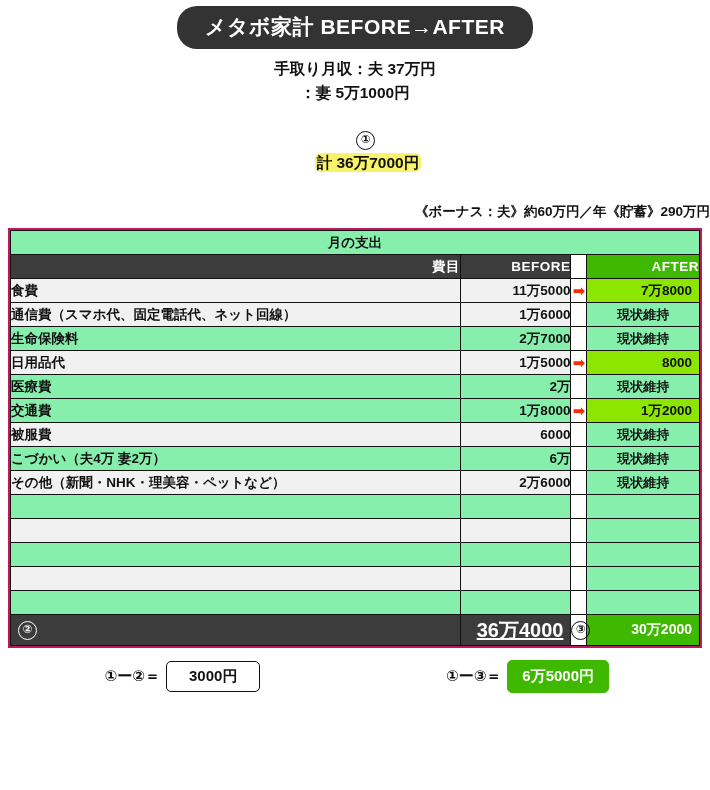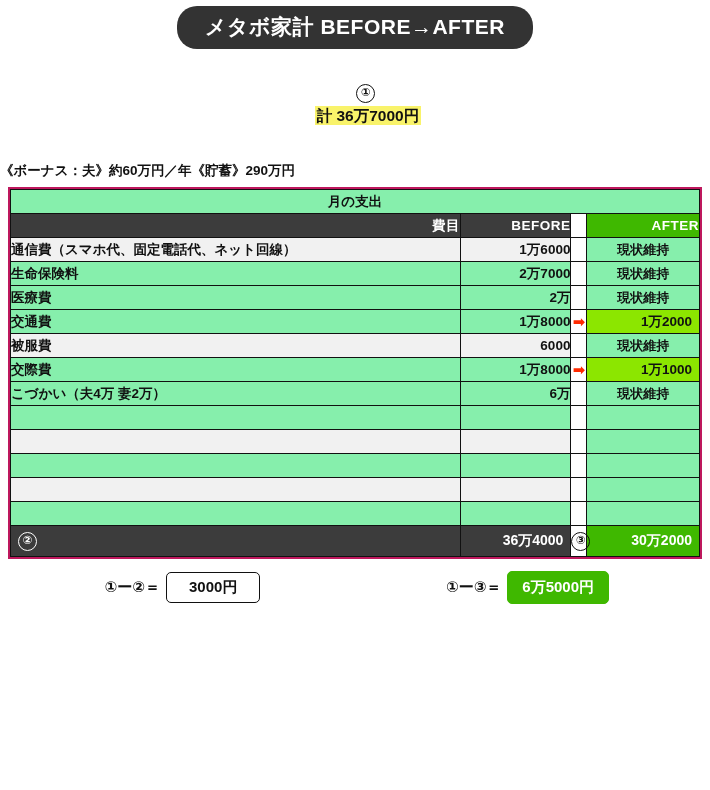--- a/index.html
+++ b/index.html
@@ -49,38 +49,39 @@
     display: block;
     white-space: pre;
   }
   .income .line.row-total {
     position: relative;
     display: inline-block;
   }
   .highlight-yellow {
     background: #f9f36a;
     padding: 1px 2px;
+    border-radius: 6px;
   }
   .circ {
     display: inline-block;
     width: 17px;
     height: 17px;
     line-height: 15px;
     border: 1.6px solid #111;
     border-radius: 50%;
     font-size: 11.5px;
     text-align: center;
     font-weight: bold;
     vertical-align: middle;
     margin-right: 4px;
     background: transparent;
   }
   .bonus {
-    margin-top: 11px;
-    text-align: left;
+    margin-top: 5px;
+    text-align: right;
     font-size: 13.5px;
     font-weight: bold;
   }
 
   
   .table-area {
     position: relative;
     margin: 7px 8px 0 8px;
     border: 2px solid #be185d;
     background: #86efac;
@@ -168,21 +169,22 @@
     font-size: 15px;
     border-color: #111;
   }
   tr.total-row td.item {
     text-align: left;
     padding-left: 7px;
   }
   tr.total-row td.before {
     text-align: right;
     padding-right: 7px;
-    font-size: 14px;
+    font-size: 20px;
+    text-decoration: underline;
   }
   tr.total-row td.gap-c {
     background: #ffffff;
     color: #111;
     text-align: center;
   }
   tr.total-row td.after {
     background: #3fb800;
     color: #ffffff;
     text-align: right;
@@ -249,20 +251,22 @@
 </head>
 <body>
 
 <div class="page">
 
   <div class="title-wrap">
     <div class="title-banner">メタボ家計 BEFORE→AFTER</div>
   </div>
 
   <div class="income">
+    <span class="line">手取り月収：夫 37万円</span>
+    <span class="line">：妻 5万1000円</span>
     <span class="line row-total">
       <span class="circ">①</span>
       <span class="highlight-yellow">計 36万7000円</span>
     </span>
   </div>
   <div class="bonus">《ボーナス：夫》約60万円／年《貯蓄》290万円</div>
 
   <div class="table-area">
     <table class="budget">
       <colgroup>
@@ -275,30 +279,46 @@
         <tr class="cap-row">
           <td colspan="4">月の支出</td>
         </tr>
         <tr class="head-row">
           <th>費目</th>
           <th>BEFORE</th>
           <th class="gap-h"></th>
           <th class="after-h">AFTER</th>
         </tr>
           <tr class="alt">
+            <td class="item">食費</td>
+            <td class="before">11万5000</td>
+            <td class="gap-c">
+              <div class="arrow">➡</div>
+            </td>
+            <td class="after green">7万8000</td>
+          </tr>
+          <tr class="alt">
             <td class="item">通信費（スマホ代、固定電話代、ネット回線）</td>
             <td class="before">1万6000</td>
             <td class="gap-c"></td>
             <td class="after maintain">現状維持</td>
           </tr>
           <tr>
             <td class="item">生命保険料</td>
             <td class="before">2万7000</td>
             <td class="gap-c"></td>
             <td class="after maintain">現状維持</td>
+          </tr>
+          <tr class="alt">
+            <td class="item">日用品代</td>
+            <td class="before">1万5000</td>
+            <td class="gap-c">
+              <div class="arrow">➡</div>
+            </td>
+            <td class="after green">8000</td>
           </tr>
           <tr>
             <td class="item">医療費</td>
             <td class="before">2万</td>
             <td class="gap-c"></td>
             <td class="after maintain">現状維持</td>
           </tr>
           <tr>
             <td class="item">交通費</td>
             <td class="before">1万8000</td>
@@ -307,30 +327,28 @@
             </td>
             <td class="after green">1万2000</td>
           </tr>
           <tr class="alt">
             <td class="item">被服費</td>
             <td class="before">6000</td>
             <td class="gap-c"></td>
             <td class="after maintain">現状維持</td>
           </tr>
           <tr>
-            <td class="item">交際費</td>
-            <td class="before">1万8000</td>
-            <td class="gap-c">
-              <div class="arrow">➡</div>
-            </td>
-            <td class="after green">1万1000</td>
-          </tr>
-          <tr>
             <td class="item">こづかい（夫4万 妻2万）</td>
             <td class="before">6万</td>
+            <td class="gap-c"></td>
+            <td class="after maintain">現状維持</td>
+          </tr>
+          <tr class="alt">
+            <td class="item">その他（新聞・NHK・理美容・ペットなど）</td>
+            <td class="before">2万6000</td>
             <td class="gap-c"></td>
             <td class="after maintain">現状維持</td>
           </tr>
           <tr>
             <td class="item"></td>
             <td class="before"></td>
             <td class="gap-c"></td>
             <td class="after "></td>
           </tr>
           <tr class="alt">

